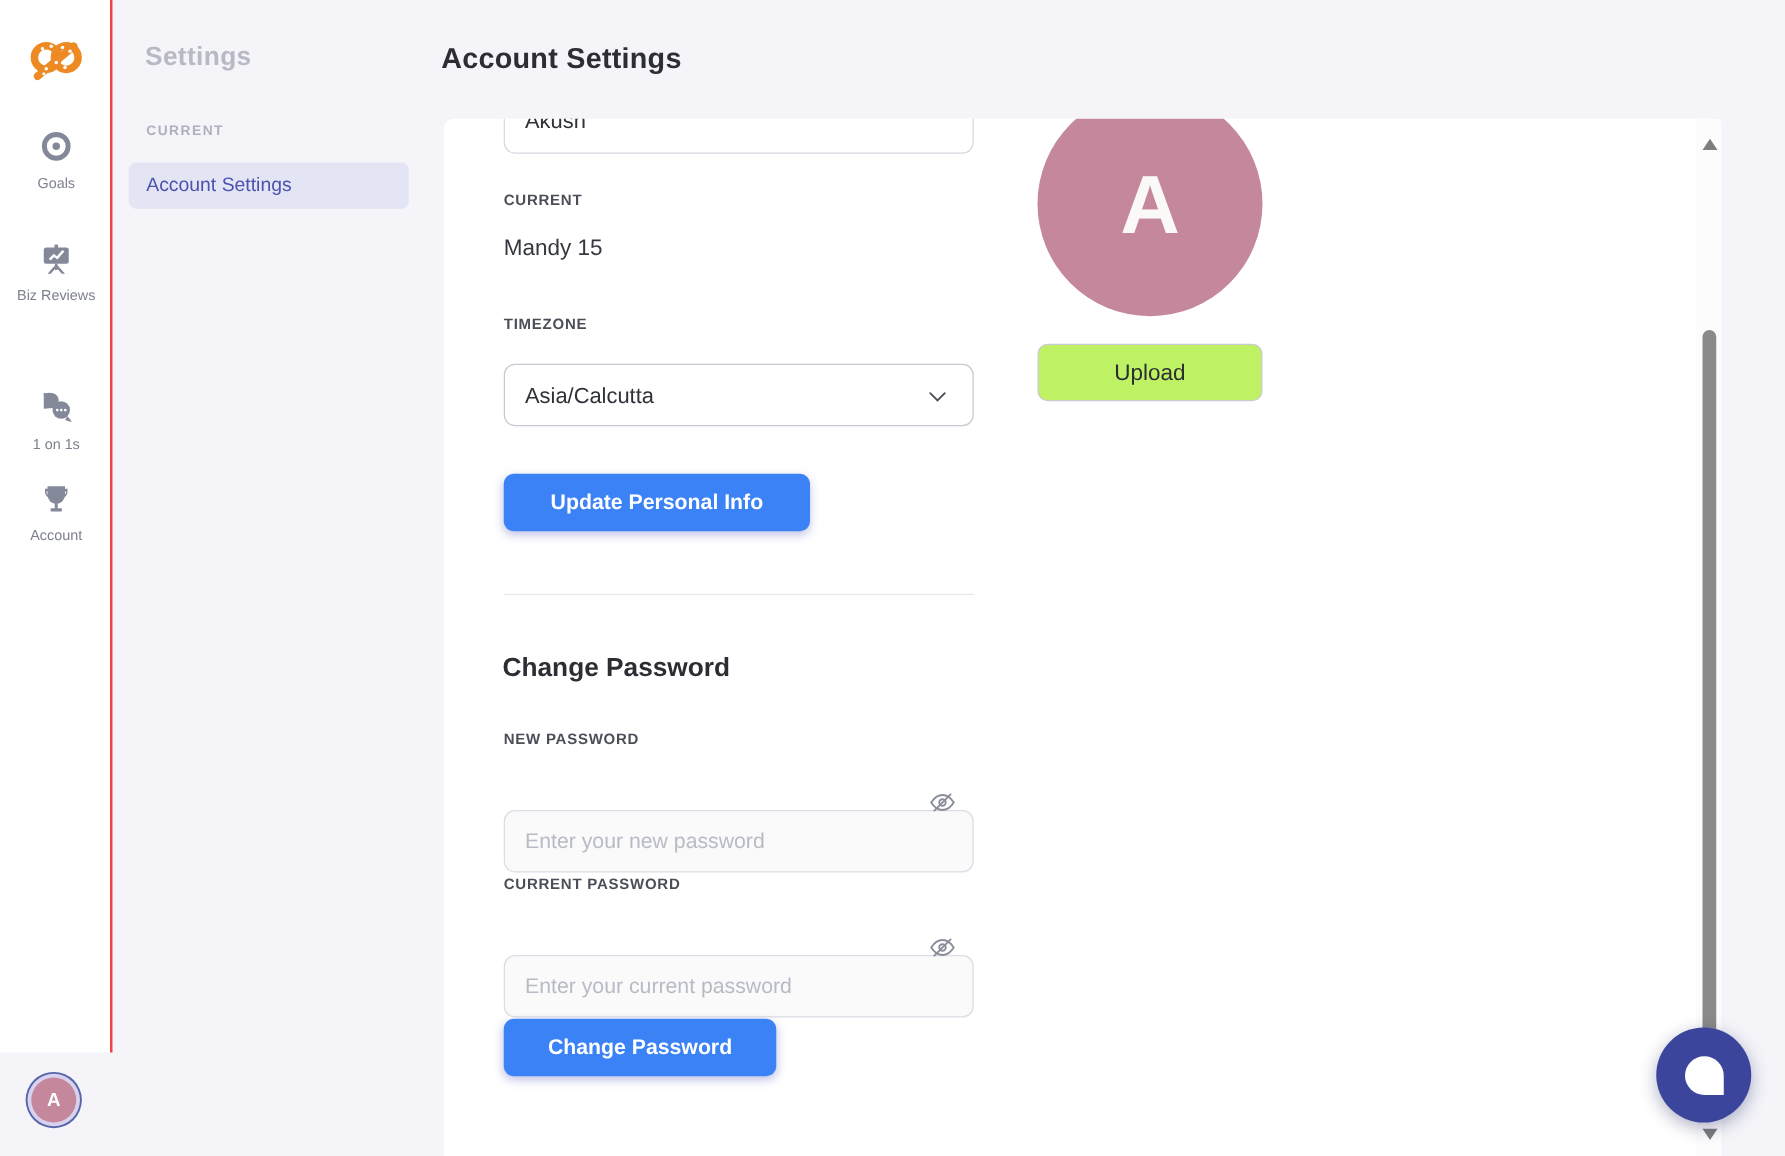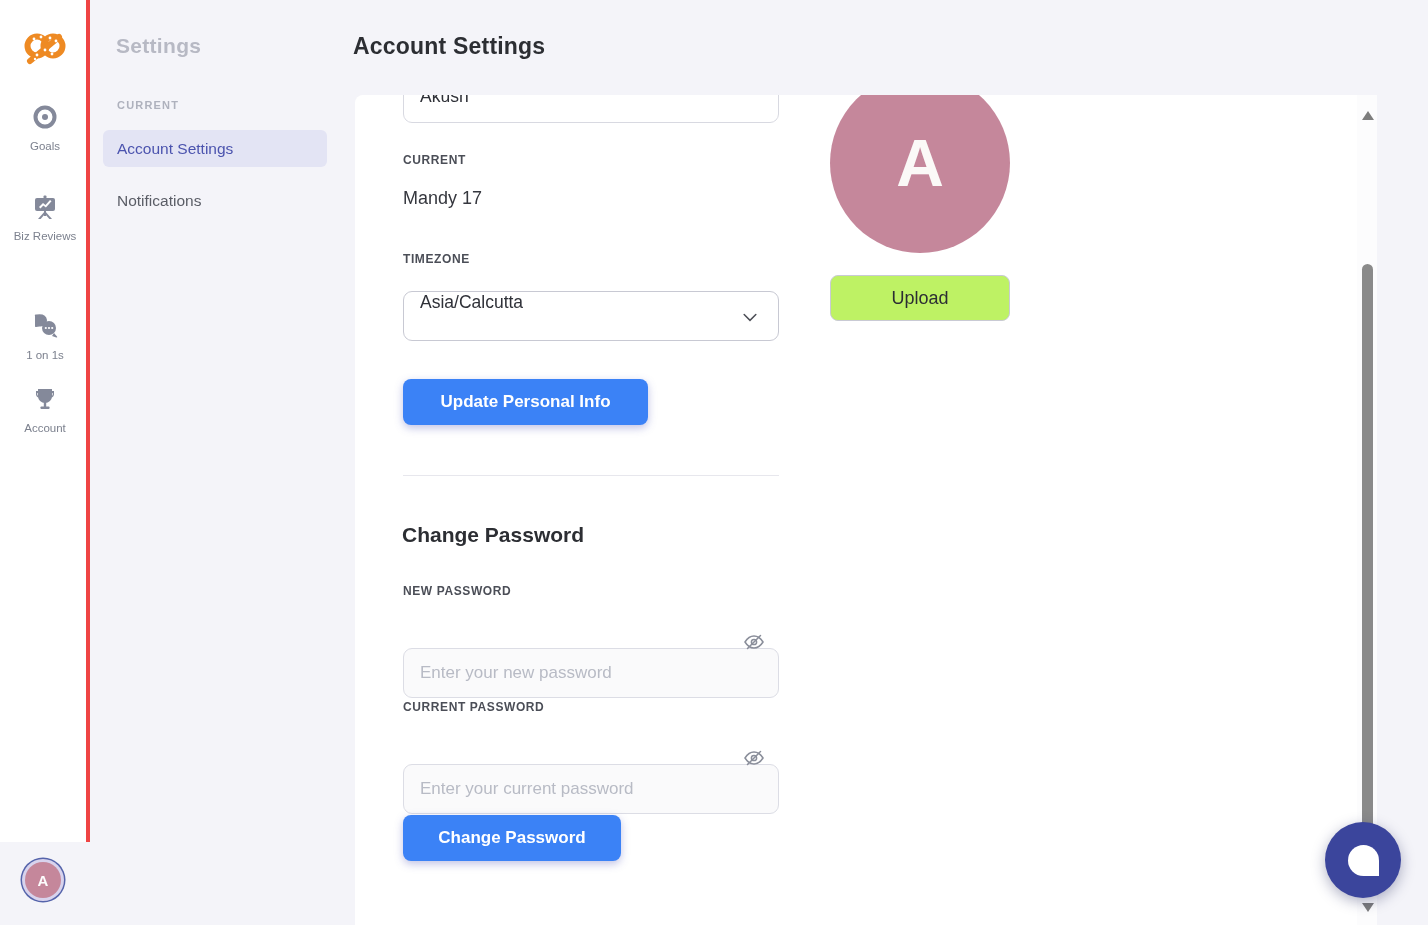--- a/index.html
+++ b/index.html
@@ -2,21 +2,21 @@
 <html><head>
 <meta charset="utf-8">
 <style>
   * { margin:0; padding:0; box-sizing:border-box; }
   html,body { width:1428px; height:925px; overflow:hidden; }
   body { font-family:"Liberation Sans", sans-serif; background:#f4f4f9; color:#33353c; }
   .app { position:relative; width:1428px; height:925px; }
 
   
   .rail { position:absolute; left:0; top:0; width:90px; height:842px;
-          background:#ffffff; border-right:4px solid #ef4444; z-index:5; }
+          background:#ffffff; border-right:2px solid #ef4444; z-index:5; }
   .logo { position:absolute; left:22px; top:26px; width:46px; height:46px; }
   .rail-item { position:absolute; left:0; width:90px; text-align:center; cursor:pointer; }
   .rail-item .ric { display:inline-block; width:26px; height:26px; }
   .rail-item .rlabel { margin-top:5px; font-size:11.5px; line-height:1.3; color:#7c818e;
                        padding:0 8px; }
   .rail-avatar { position:absolute; left:25px; top:862px; width:36px; height:36px;
                  border-radius:50%; background:#c5879b; color:#fdfdfd; font-size:15px;
                  font-weight:bold; display:flex; align-items:center; justify-content:center;
                  box-shadow:0 0 0 3px #d8d3ed, 0 0 0 4.5px #5564ab; cursor:pointer; }
 
@@ -41,21 +41,21 @@
                  color:#4b4e57; letter-spacing:.6px; }
   .plain-value { position:absolute; left:48px; font-size:18px; color:#35373e; }
 
   .name-input { position:absolute; left:48px; top:-26px; width:376px; height:54px;
                 border:1px solid #d8d9e1; border-radius:9px; background:#fff;
                 font-family:"Liberation Sans", sans-serif;
                 font-size:17.5px; color:#2f3138; padding:0 16px; outline:none; }
 
   .select-box { position:absolute; left:48px; top:196px; width:376px; height:50px;
                 border:1px solid #c8c9d3; border-radius:9px; background:#fff;
-                display:flex; padding:0 16px; font-size:17.5px;
+                display:flex; align-items:center; padding:0 16px; font-size:17.5px;
                 color:#2f3138; cursor:pointer; }
   .select-box .chev { position:absolute; right:18px; top:15px; }
 
   .btn-primary { position:absolute; left:48px; height:46px; border:none; border-radius:8px;
                  background:#3b82f6; color:#fff; font-size:17px; font-weight:700;
                  font-family:"Liberation Sans", sans-serif; cursor:pointer;
                  box-shadow:0 3px 8px rgba(74,81,181,.35); }
   .divider { position:absolute; left:48px; top:380px; width:376px; height:1px; background:#e7e7ed; }
   .section-heading { position:absolute; left:47px; top:428px; font-size:21px; font-weight:700;
                      color:#2c2e33; }
@@ -174,33 +174,30 @@
       <span>A</span>
     </div>
   </aside>
 
   <nav class="sidebar">
     <div class="sidebar-title">Settings</div>
     <div class="section-label">CURRENT</div>
     <div class="nav-item active" style="top:130px;">
       <span>Account Settings</span>
     </div>
-    <div class="nav-item" style="top:182px;">
-      <span>Notifications</span>
-    </div>
   </nav>
 
   <h1 class="page-title">Account Settings</h1>
 
   <section class="card">
 
     <input class="name-input" type="text" readonly="" value="Akush" style="">
 
     <div class="field-label" style="top:58px;">CURRENT</div>
-    <div class="plain-value" style="top:93px;">Mandy 17</div>
+    <div class="plain-value" style="top:93px;">Mandy 15</div>
 
     <div class="field-label" style="top:157px;">TIMEZONE</div>
     <div class="select-box">
       <span>Asia/Calcutta</span>
       <span class="chev">
         <svg width="20" height="20" viewBox="0 0 24 24" fill="none" stroke="#4c4e56" stroke-width="1.8" stroke-linecap="round">
           <polyline points="5 9 12 16 19 9"></polyline>
         </svg>
       </span>
     </div>

